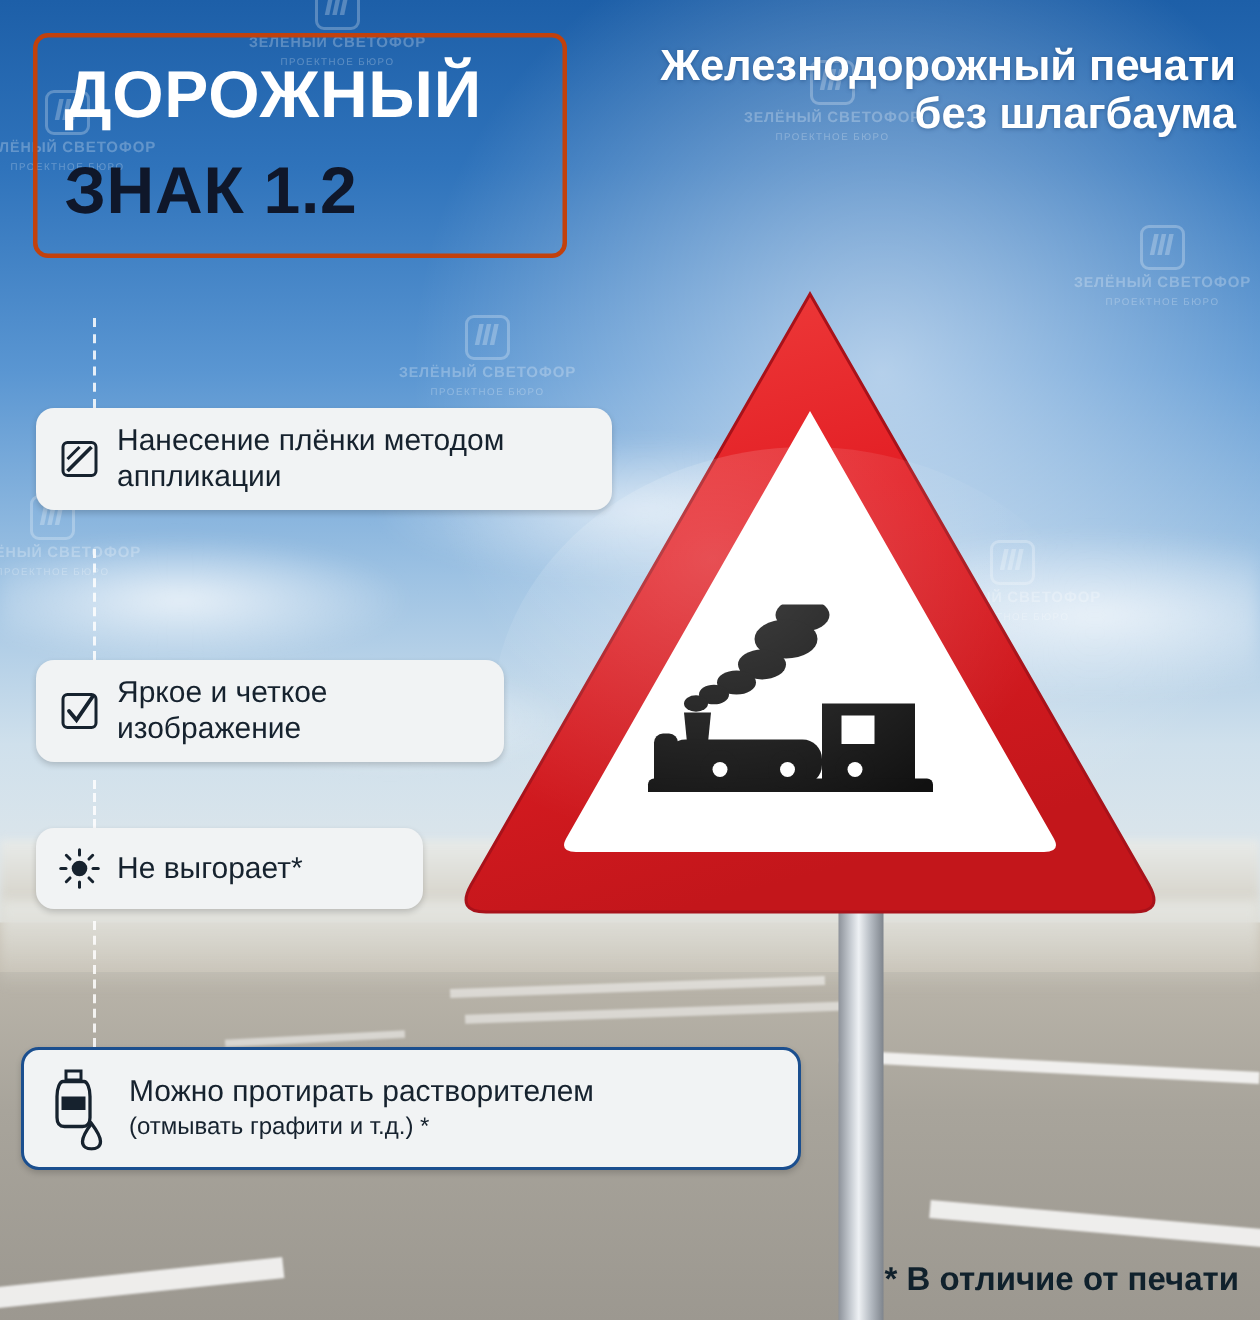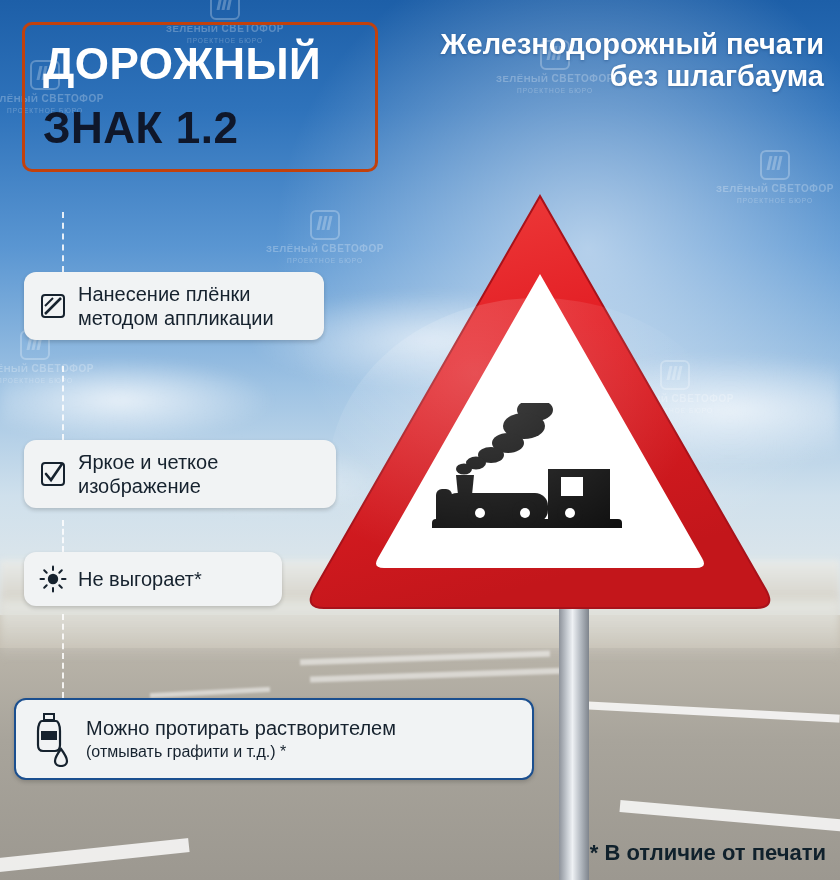--- a/index.html
+++ b/index.html
@@ -235,21 +235,21 @@
     font-size: 20px;
     line-height: 1.2;
     font-weight: normal;
   }
   .pill .txt .sub {
     display: block;
     font-size: 16px;
     margin-top: 2px;
   }
 
-  .pill-1 { left: 24px; top: 272px; width: 300px; }
+  .pill-1 { left: 24px; top: 272px; width: 384px; }
   .pill-2 { left: 24px; top: 440px; width: 312px; }
   .pill-3 { left: 24px; top: 552px; width: 258px; }
   .pill-4 { left: 14px; top: 698px; width: 520px; align-items: center; }
 
   .pill-4 .ico { width: 42px; height: 58px; margin-right: 14px; }
 
   .footnote {
     position: absolute;
     right: 14px;
     bottom: 14px;

